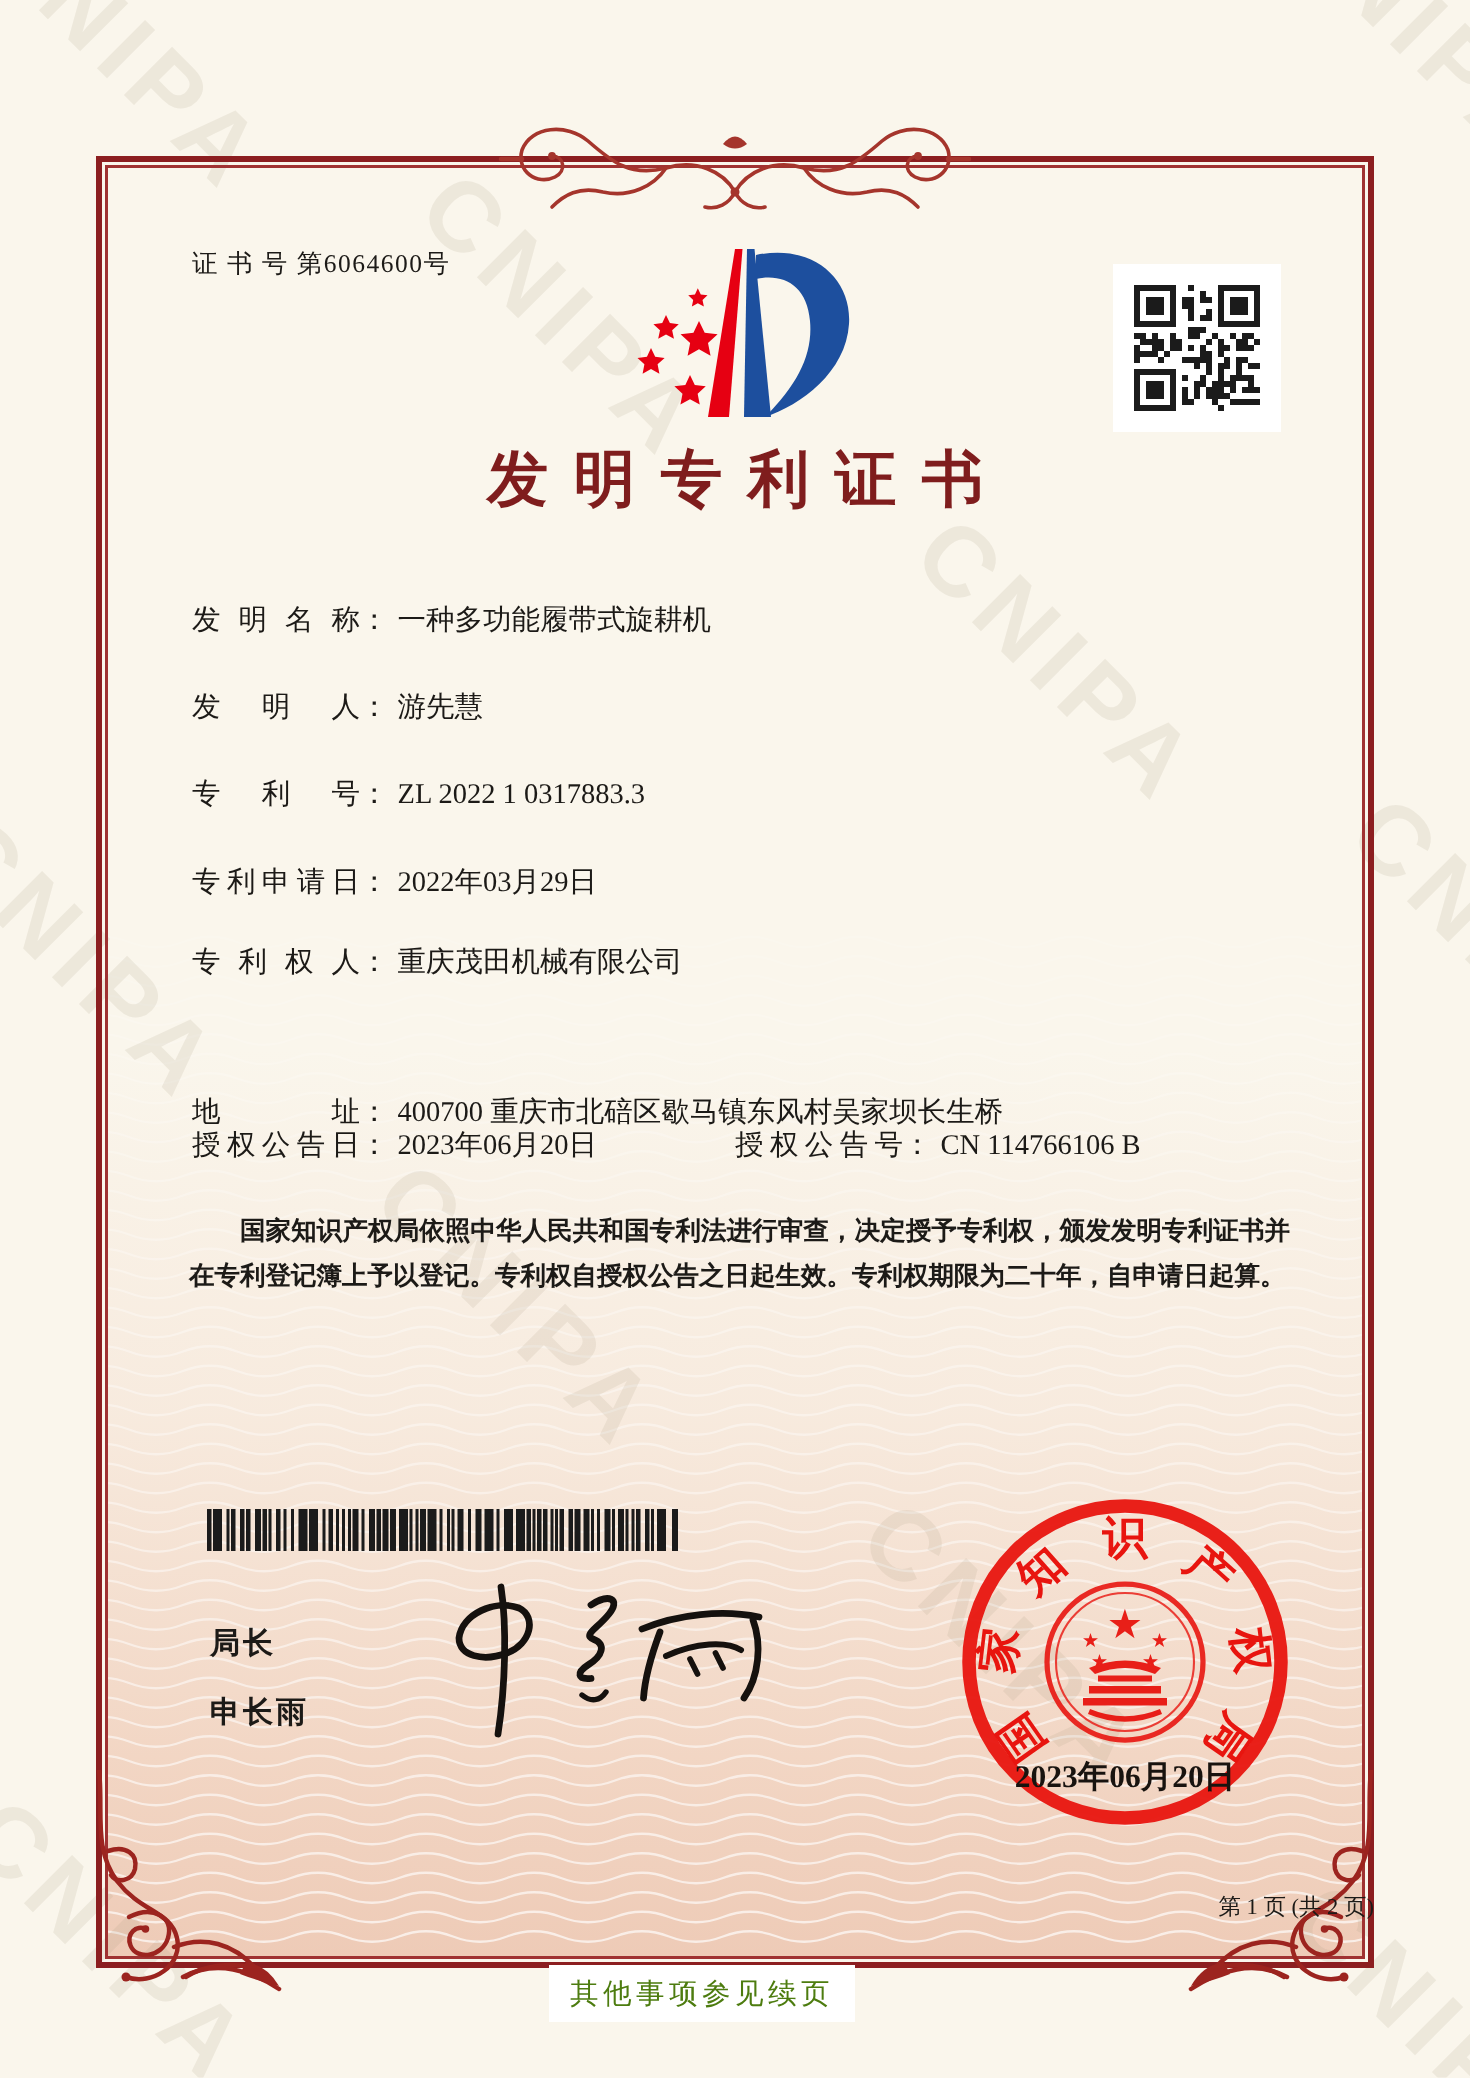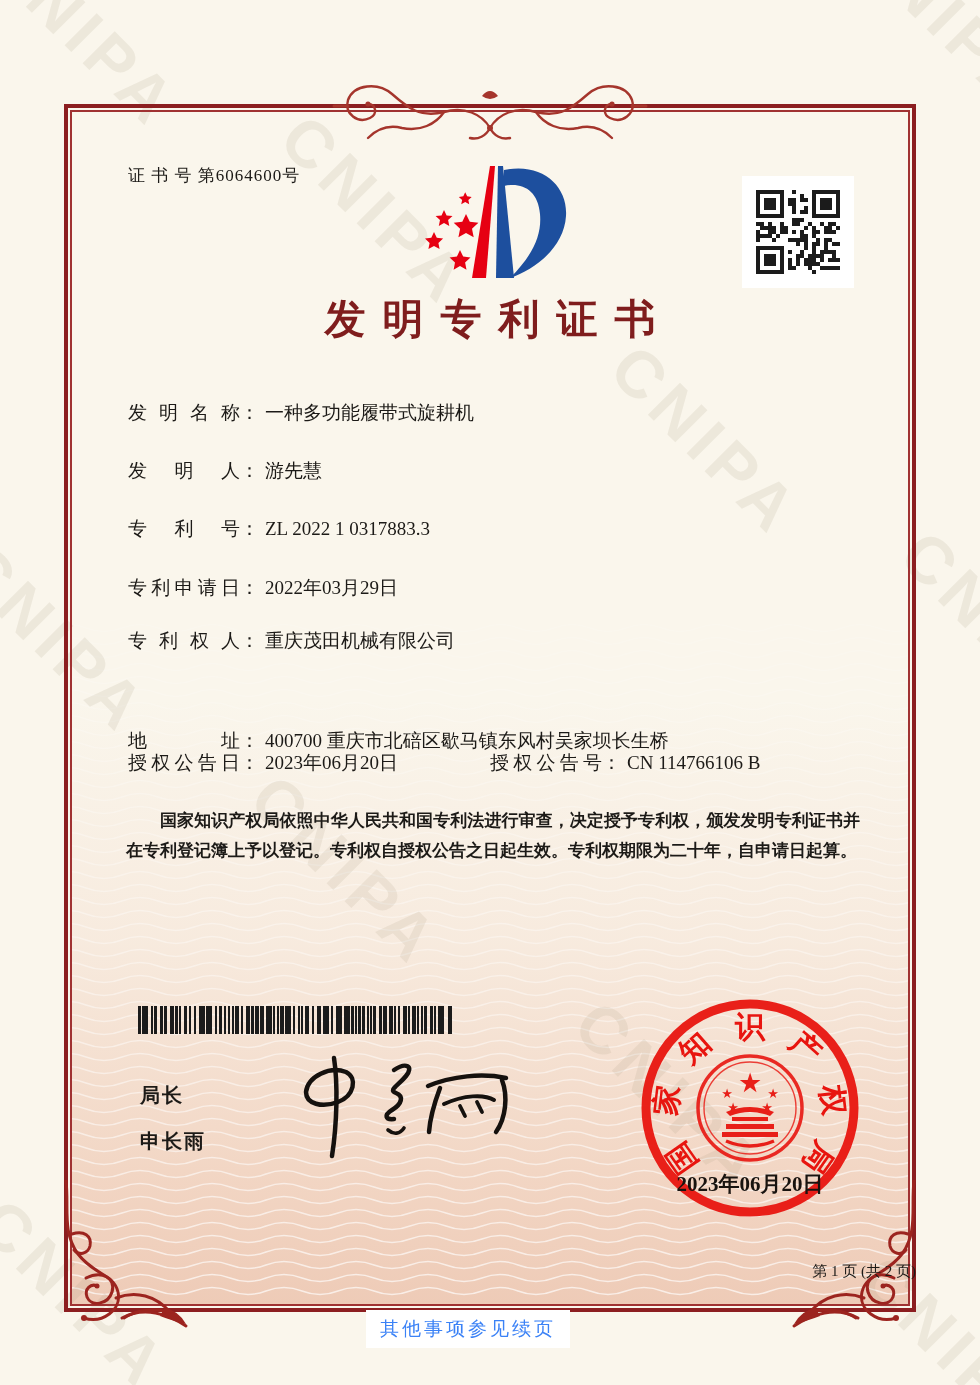--- a/index.html
+++ b/index.html
@@ -57,21 +57,21 @@
   .offtitle{position:absolute;left:140px;top:1082px;font-size:20px;z-index:6;
     font-family:"Liberation Sans","DejaVu Sans",sans-serif;font-weight:600;letter-spacing:2px;}
   .offname{position:absolute;left:140px;top:1128px;font-size:20px;z-index:6;
     font-family:Liberation Mono, monospace;font-weight:600;letter-spacing:2px;}
   .signature{position:absolute;left:282px;top:1040px;z-index:7;}
   .seal{position:absolute;left:630px;top:988px;z-index:7;}
   .pagenum{position:absolute;left:64px;top:1262px;width:852px;text-align:right;font-size:15px;z-index:6;}
   .footnote{
     position:absolute;left:366px;top:1310px;width:204px;height:38px;background:#ffffff;z-index:6;
     display:flex;align-items:center;justify-content:center;
-    font-size:19px;letter-spacing:3px;color:#3b82f6;
+    font-size:19px;letter-spacing:3px;color:#4d7c0f;
   }
   .ornament{position:absolute;z-index:5;}
   svg{display:block;}
 </style>
 </head>
 <body>
 
 <div class="wm" style="left:-34px;top:-6px;">CNIPA</div>
 <div class="wm" style="left:828px;top:-22px;">CNIPA</div>
 <div class="wm" style="left:258px;top:172px;">CNIPA</div>

